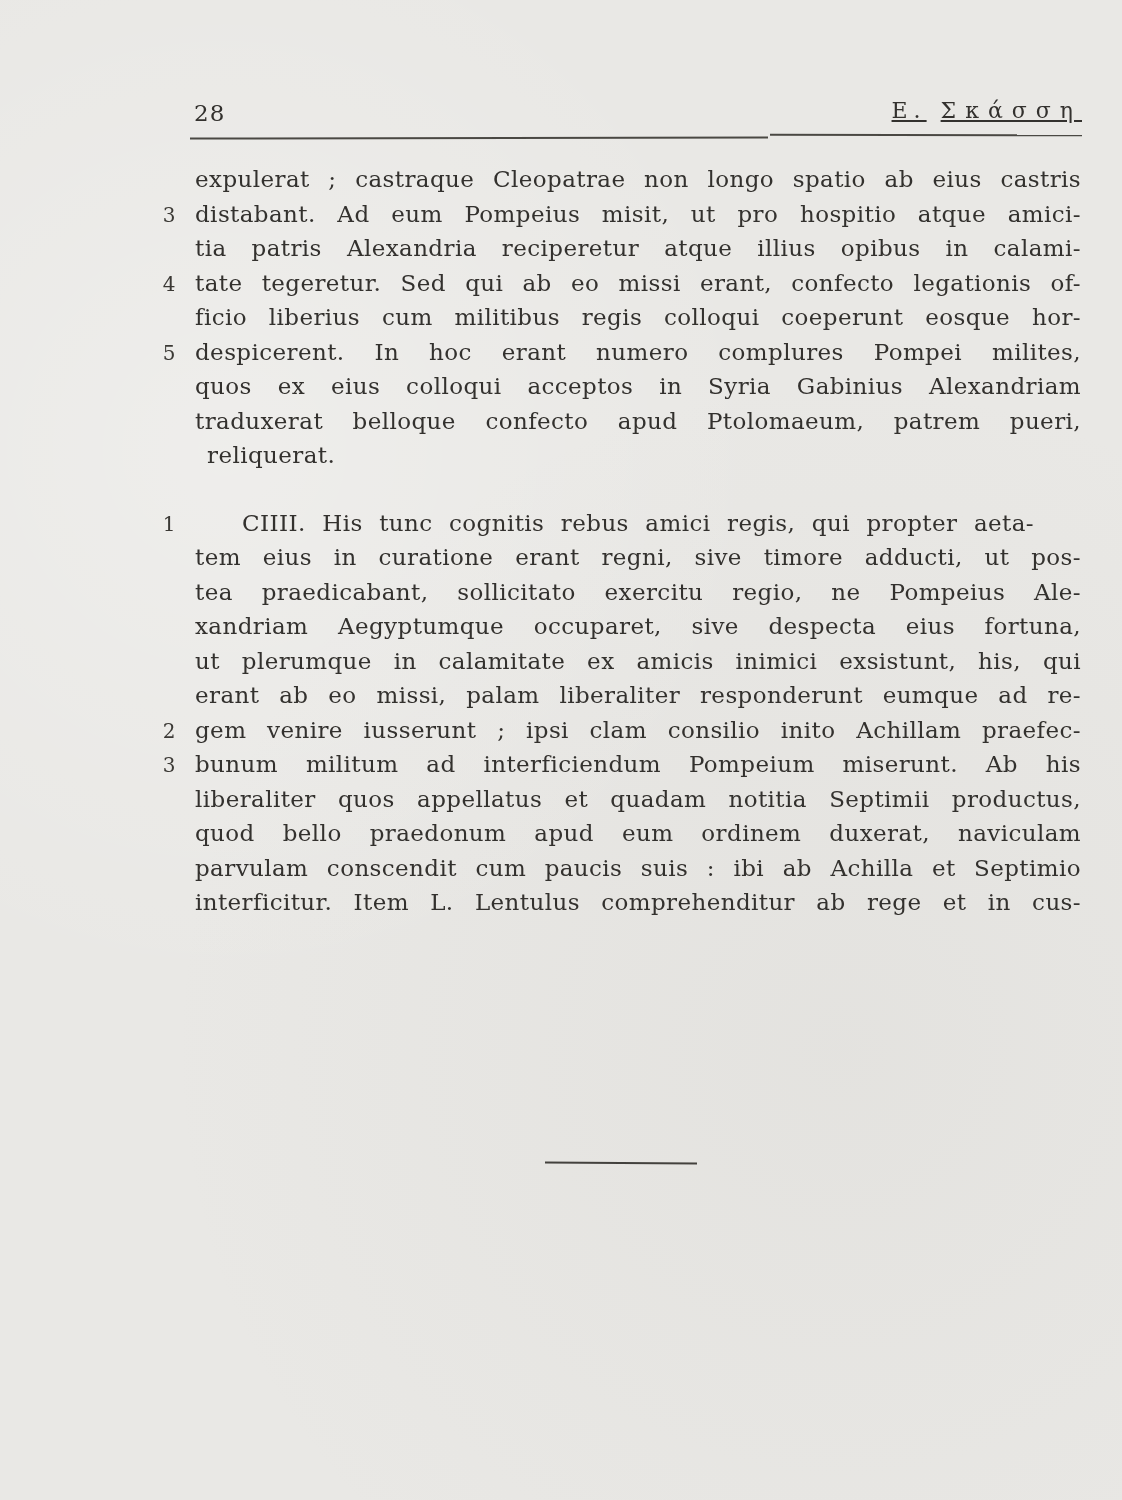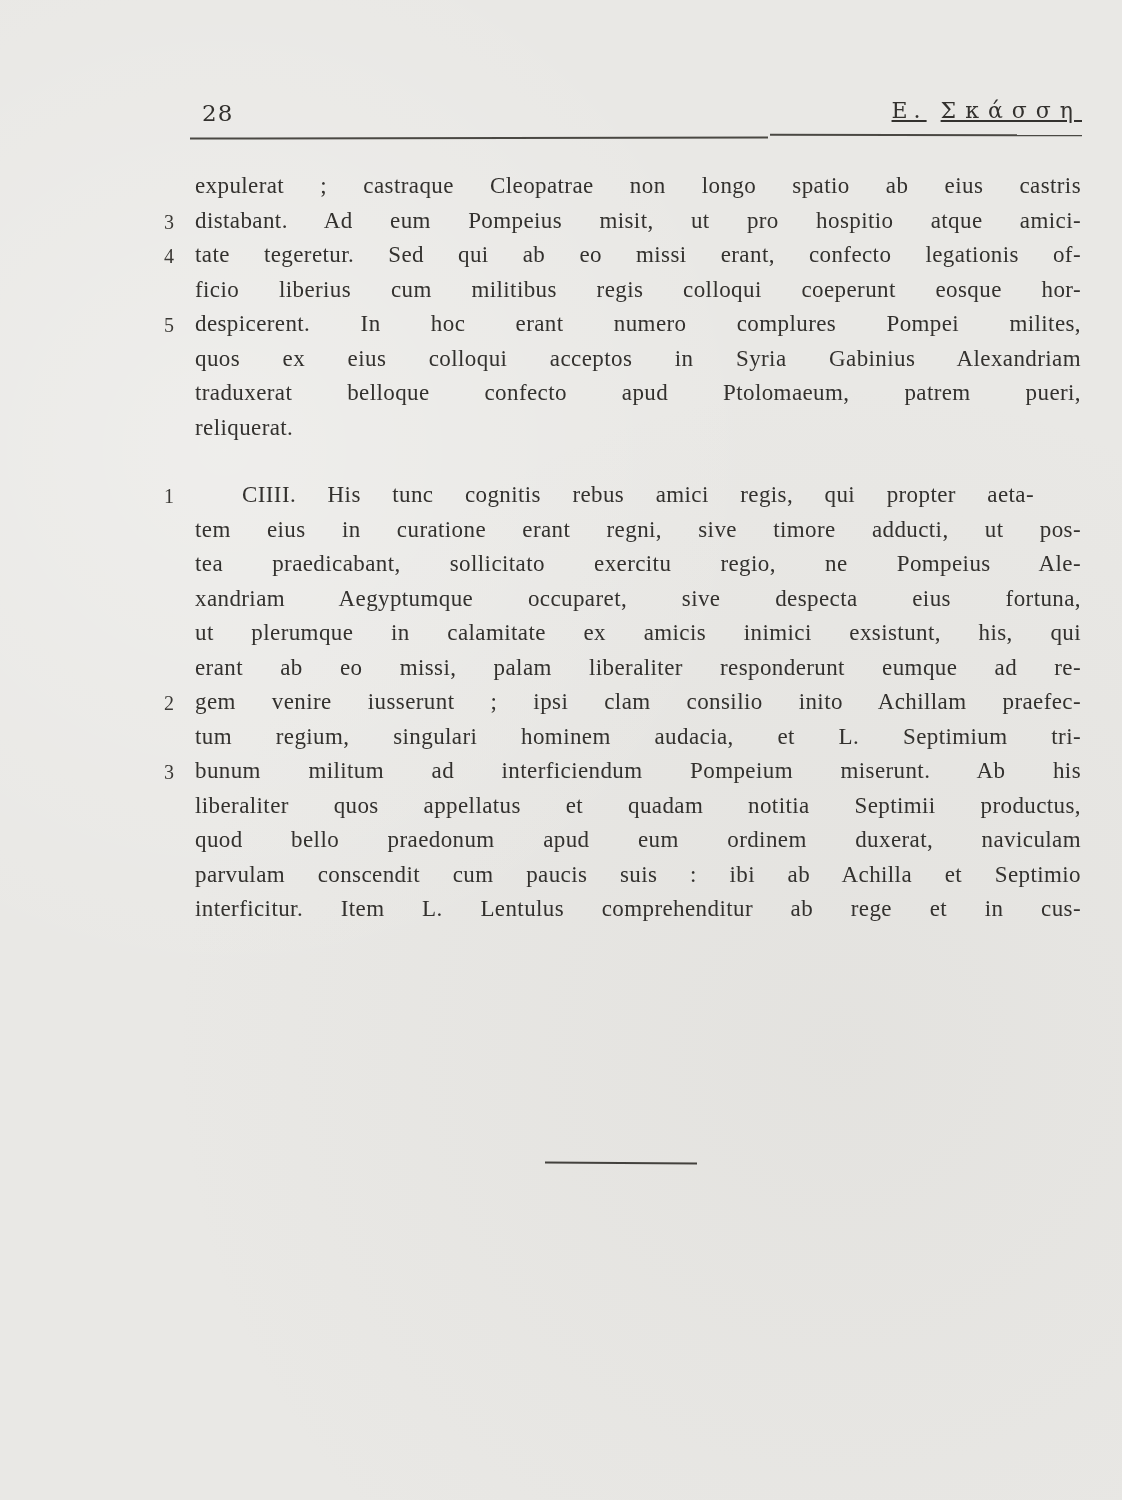--- a/index.html
+++ b/index.html
@@ -24,21 +24,21 @@
   
   .header {
     position: absolute;
     top: 98px;
     left: 190px;
     width: 892px;
     height: 30px;
   }
   .page-number {
     position: absolute;
-    left: 12px;
+    left: 4px;
     top: 2px;
     font-size: 23px;
     letter-spacing: 1px;
   }
   .running-head {
     position: absolute;
     right: 0;
     top: 0;
     font-size: 22px;
     white-space: nowrap;
@@ -67,44 +67,43 @@
     width: 312px;
     height: 2px;
     background: #4a4843;
     transform: rotate(0.1deg);
   }
 
   
   .body-text {
     position: absolute;
     left: 195px;
-    top: 169px;
+    top: 162px;
     width: 886px;
-    font-family: Liberation Serif, serif;
   }
   .paragraph { position: relative; }
   .paragraph + .paragraph { margin-top: 33px; }
   .line {
     position: relative;
     height: 34.5px;
     line-height: 34.5px;
     font-size: 23px;
     letter-spacing: 0.4px;
     word-spacing: 2.5px;
     text-align: justify;
     text-align-last: justify;
     white-space: nowrap;
   }
   .line.last {
     text-align: left;
     text-align-last: left;
   }
   .line.indent .line-text { padding-left: 47px; display: inline-block; width: 839px; box-sizing: border-box; }
   .line .line-text { display: inline-block; width: 100%; text-align: justify; text-align-last: justify; }
-  .line.last .line-text { text-align-last: left; }
+  .line.last .line-text { text-align-last: left; margin-left: 12px; }
   .margin-num {
     position: absolute;
     left: -39px;
     top: 1px;
     width: 26px;
     font-size: 20px;
     letter-spacing: 0;
     text-align: center;
     text-align-last: center;
     color: #3b3935;
@@ -132,36 +131,36 @@
       <span class="initial">Ε.</span><span class="name">Σκάσση</span>
     </span>
   </div>
   <div class="header-rule-left"></div>
   <div class="header-rule-right"></div>
 
   <div class="body-text">
       <div class="paragraph">
         <div class="line"><span class="line-text">expulerat ; castraque Cleopatrae non longo spatio ab eius castris</span></div>
         <div class="line"><span class="margin-num">3</span><span class="line-text">distabant. Ad eum Pompeius misit, ut pro hospitio atque amici-</span></div>
+        <div class="line"><span class="line-text">tia patris Alexandria reciperetur atque illius opibus in calami-</span></div>
         <div class="line"><span class="margin-num">4</span><span class="line-text">tate tegeretur. Sed qui ab eo missi erant, confecto legationis of-</span></div>
         <div class="line"><span class="line-text">ficio liberius cum militibus regis colloqui coeperunt eosque hor-</span></div>
         <div class="line"><span class="margin-num">5</span><span class="line-text">despicerent. In hoc erant numero complures Pompei milites,</span></div>
         <div class="line"><span class="line-text">quos ex eius colloqui acceptos in Syria Gabinius Alexandriam</span></div>
         <div class="line"><span class="line-text">traduxerat belloque confecto apud Ptolomaeum, patrem pueri,</span></div>
         <div class="line last"><span class="line-text">reliquerat.</span></div>
       </div>
       <div class="paragraph">
         <div class="line indent"><span class="margin-num">1</span><span class="line-text">CIIII. His tunc cognitis rebus amici regis, qui propter aeta-</span></div>
         <div class="line"><span class="line-text">tem eius in curatione erant regni, sive timore adducti, ut pos-</span></div>
         <div class="line"><span class="line-text">tea praedicabant, sollicitato exercitu regio, ne Pompeius Ale-</span></div>
         <div class="line"><span class="line-text">xandriam Aegyptumque occuparet, sive despecta eius fortuna,</span></div>
         <div class="line"><span class="line-text">ut plerumque in calamitate ex amicis inimici exsistunt, his, qui</span></div>
         <div class="line"><span class="line-text">erant ab eo missi, palam liberaliter responderunt eumque ad re-</span></div>
         <div class="line"><span class="margin-num">2</span><span class="line-text">gem venire iusserunt ; ipsi clam consilio inito Achillam praefec-</span></div>
-        <div class="line"><span class="line-text">tum regium, singulari hominem audacia, et L. Septimium tri-</span></div>
         <div class="line"><span class="margin-num">3</span><span class="line-text">bunum militum ad interficiendum Pompeium miserunt. Ab his</span></div>
         <div class="line"><span class="line-text">liberaliter quos appellatus et quadam notitia Septimii productus,</span></div>
         <div class="line"><span class="line-text">quod bello praedonum apud eum ordinem duxerat, naviculam</span></div>
         <div class="line"><span class="line-text">parvulam conscendit cum paucis suis : ibi ab Achilla et Septimio</span></div>
         <div class="line"><span class="line-text">interficitur. Item L. Lentulus comprehenditur ab rege et in cus-</span></div>
       </div>
     </div>
 
   <div class="separator-rule"></div>
 

